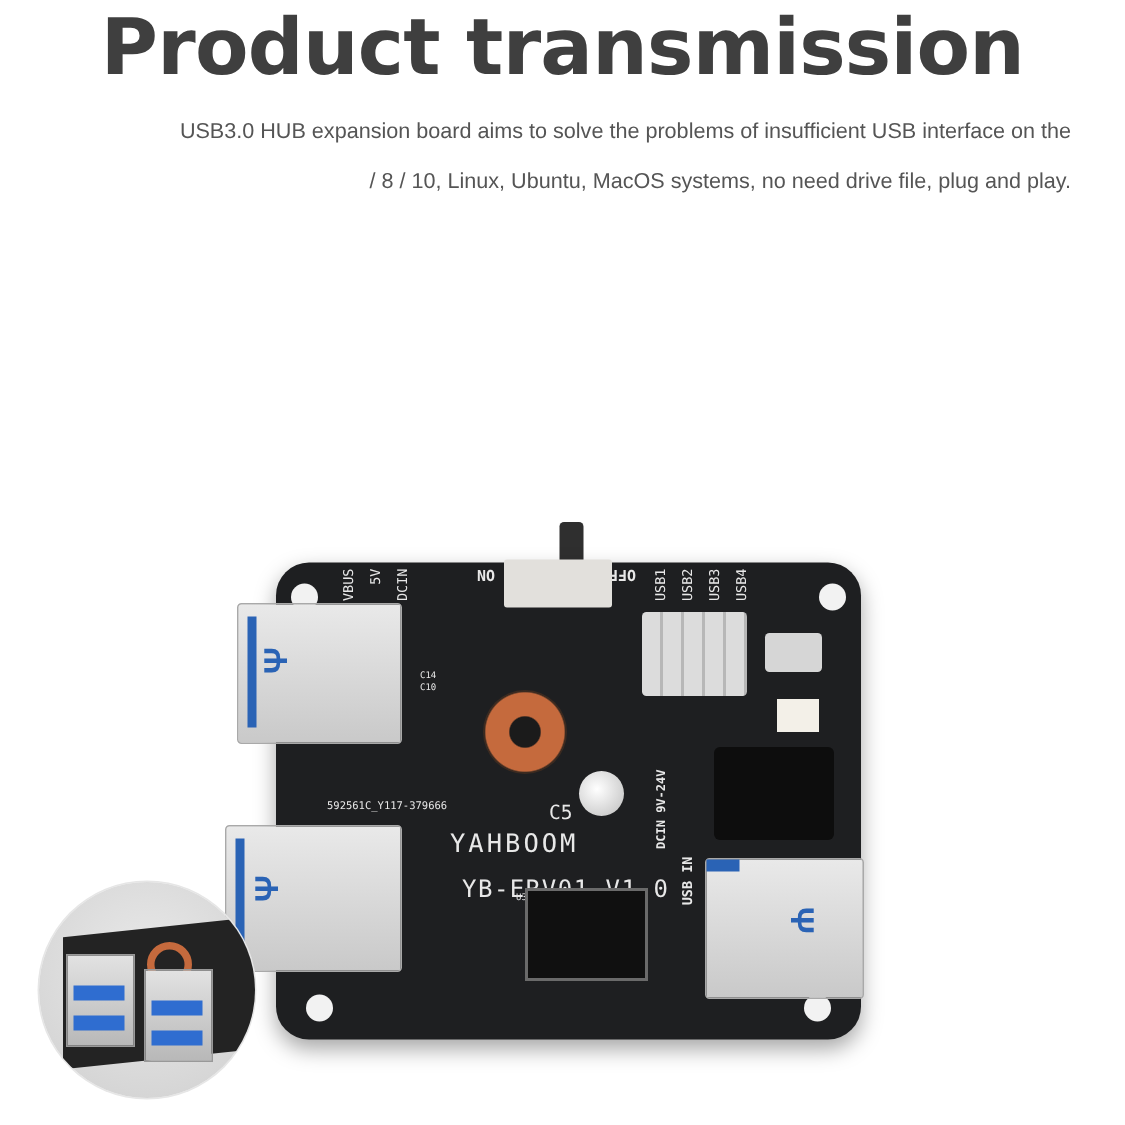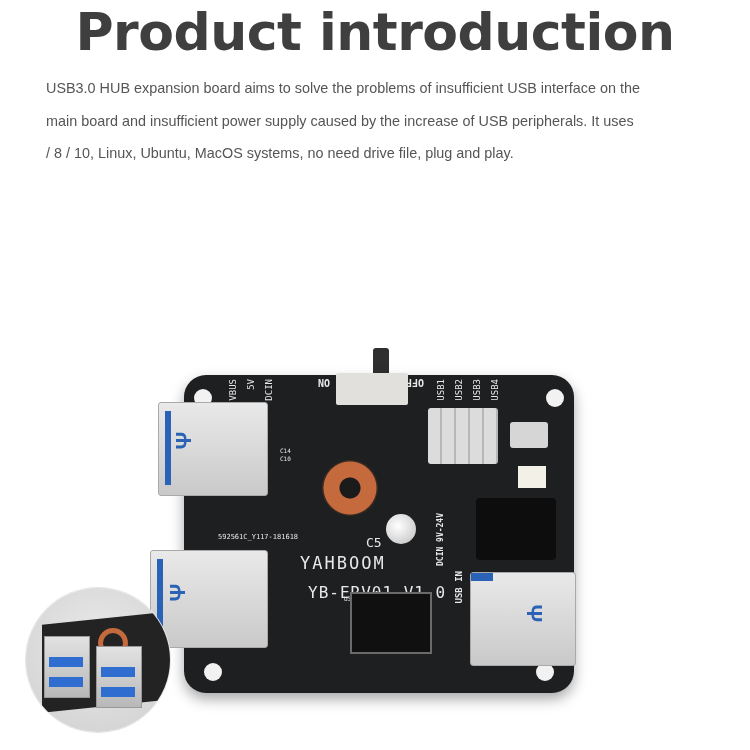--- a/index.html
+++ b/index.html
@@ -10,21 +10,21 @@
       position: relative;
     }
     .title {
       position: absolute; left: 0; top: 2px; width: 750px;
       text-align: center; font-size: 52px; font-weight: bold;
       color: #3f3f3f; letter-spacing: -0.5px;
       font-family: "DejaVu Sans", sans-serif;
     }
     .desc {
       position: absolute; left: 46px; top: 72px; width: 668px;
-      font-size: 14.4px; line-height: 32.5px; color: #555555;
+      font-size: 14.4px; line-height: 32.5px; color: #555555; text-align: right;
     }
     .desc .line { display: block; white-space: nowrap; }
 
     
     .board {
       position: absolute; left: 184px; top: 375px; width: 390px; height: 318px;
       background: #1e1f21; border-radius: 22px;
       box-shadow: 0 6px 14px rgba(0,0,0,0.35);
     }
     .hole { position: absolute; width: 18px; height: 18px; border-radius: 50%; background: #f2f2f2; }
@@ -52,25 +52,24 @@
       overflow: hidden; box-shadow: 0 0 0 1px #e6e6e6;
     }
     .inset .pcb { position: absolute; left: 16px; top: 30px; width: 130px; height: 88px; background: #232323; transform: skewY(-6deg); }
     .inset .port { position: absolute; width: 44px; height: 60px; background: linear-gradient(#e2e2e2,#b8b8b8); border: 1px solid #999; }
     .inset .port i { position: absolute; left: 4px; width: 34px; height: 10px; background: #2f6dd0; }
     .inset .coil { position: absolute; left: 72px; top: 40px; width: 20px; height: 20px; border-radius: 50%; border: 5px solid #c56a3d; }
   </style>
 </head>
 <body>
 
-<div class="title">Product introduction</div>
+<div class="title">Product transmission</div>
 
 <div class="desc">
   <span class="line">USB3.0 HUB expansion board aims to solve the problems of insufficient USB interface on the</span>
-  <span class="line">main board and insufficient power supply caused by the increase of USB peripherals. It uses</span>
   <span class="line">/ 8 / 10, Linux, Ubuntu, MacOS systems, no need drive file, plug and play.</span>
 </div>
 
 <div>
   <div class="switch-knob"></div>
   <div class="board">
     <div class="hole" style="left:10px;top:14px"></div>
     <div class="hole" style="left:362px;top:14px"></div>
     <div class="hole" style="left:20px;top:288px"></div>
     <div class="hole" style="left:352px;top:288px"></div>
@@ -79,21 +78,21 @@
     <div class="silk" style="left:62px;top:4px;font-size:9px;writing-mode:vertical-rl;transform:rotate(180deg)">5V</div>
     <div class="silk" style="left:80px;top:4px;font-size:9px;writing-mode:vertical-rl;transform:rotate(180deg)">DCIN</div>
     <div class="silk" style="left:134px;top:2px;font-size:10px;font-weight:bold;transform:rotate(180deg)">ON</div>
     <div class="silk" style="left:222px;top:2px;font-size:10px;font-weight:bold;transform:rotate(180deg)">OFF</div>
     <div class="silk" style="left:252px;top:4px;font-size:9px;writing-mode:vertical-rl;transform:rotate(180deg)">USB1</div>
     <div class="silk" style="left:270px;top:4px;font-size:9px;writing-mode:vertical-rl;transform:rotate(180deg)">USB2</div>
     <div class="silk" style="left:288px;top:4px;font-size:9px;writing-mode:vertical-rl;transform:rotate(180deg)">USB3</div>
     <div class="silk" style="left:306px;top:4px;font-size:9px;writing-mode:vertical-rl;transform:rotate(180deg)">USB4</div>
     <div class="silk" style="left:96px;top:72px;font-size:6px">C14</div>
     <div class="silk" style="left:96px;top:80px;font-size:6px">C10</div>
-    <div class="silk" style="left:34px;top:158px;font-size:7px">592561C_Y117-181618</div>
+    <div class="silk" style="left:34px;top:158px;font-size:7px">592561C_Y117-379666</div>
     <div class="silk" style="left:182px;top:160px;font-size:13px">C5</div>
     <div class="silk" style="left:116px;top:178px;font-size:17px;letter-spacing:2px">YAHBOOM</div>
     <div class="silk" style="left:124px;top:208px;font-size:16px;letter-spacing:1px">YB-ERV01-V1.0</div>
     <div class="silk" style="left:160px;top:220px;font-size:6px">U3</div>
     <div class="silk" style="left:252px;top:138px;font-size:8px;writing-mode:vertical-rl;transform:rotate(180deg);font-weight:bold">DCIN 9V-24V</div>
     <div class="silk" style="left:270px;top:196px;font-size:9px;writing-mode:vertical-rl;transform:rotate(180deg);font-weight:bold">USB IN</div>
   </div>
 
   <div class="switch-body"></div>
   <div class="heatsink"></div>

